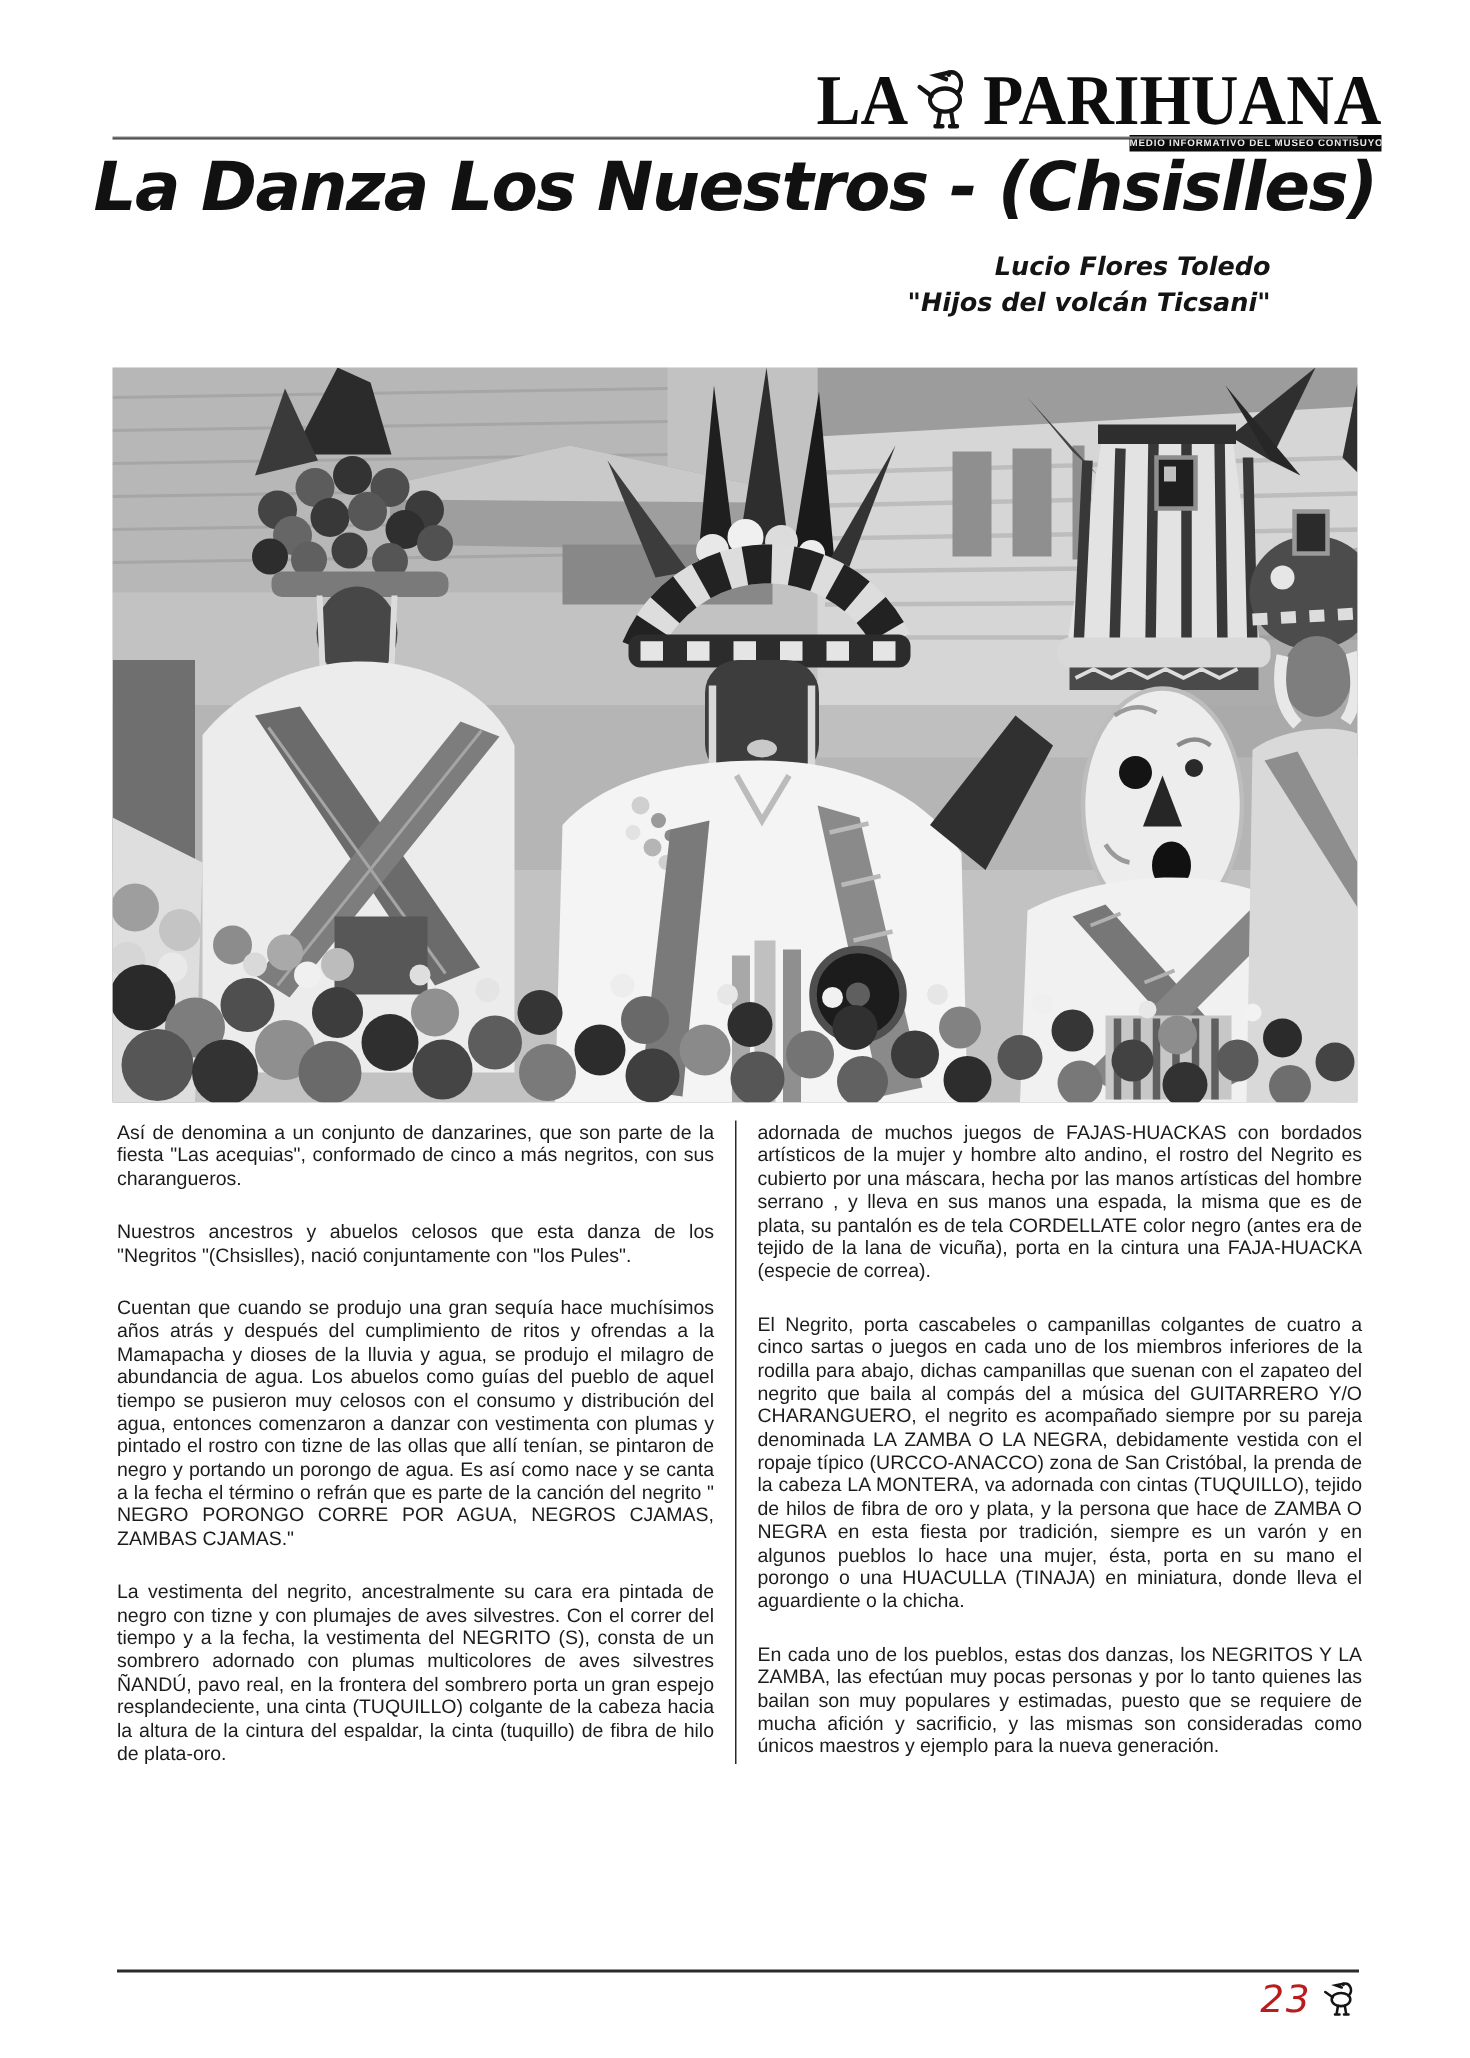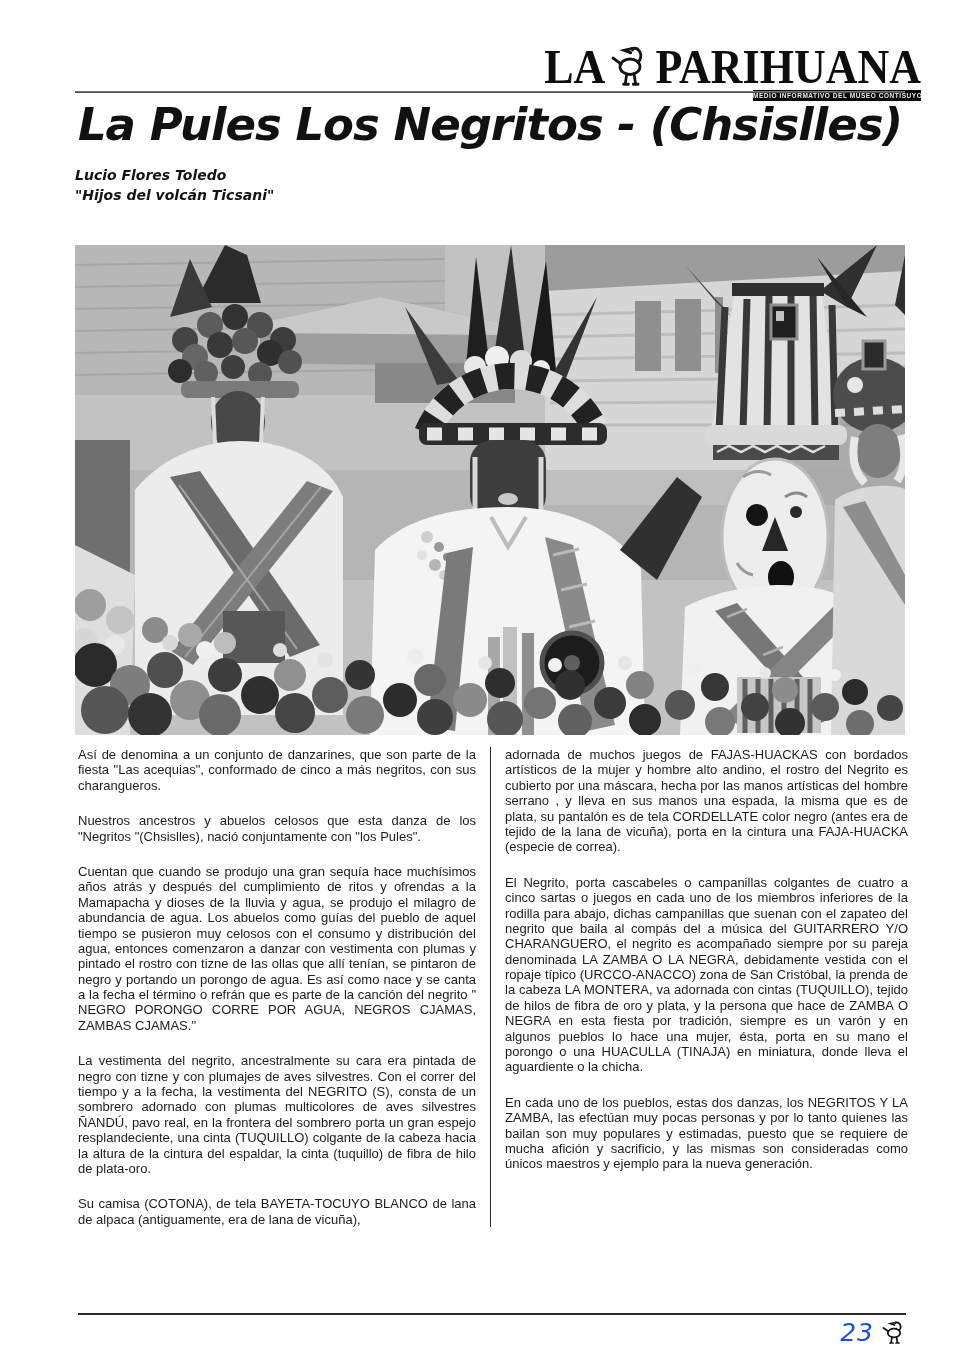--- a/index.html
+++ b/index.html
@@ -17,41 +17,41 @@
   .masthead-bird{width:40px;height:42px;margin-bottom:1px;}
   .masthead-bar{margin-top:3px;margin-left:auto;width:168px;background:#0a0a0a;color:#e8e8e8;
     font-size:6.5px;font-weight:bold;letter-spacing:.55px;text-align:center;padding:2px 0 2px 0;
     white-space:nowrap;overflow:hidden;}
   .top-rule{position:absolute;top:91px;left:75px;width:830px;height:2px;
     background:linear-gradient(#888,#3a3a3a);}
   
   .article-title{position:absolute;top:98px;left:55px;width:870px;margin:0;text-align:center;
     font-family:"DejaVu Sans",sans-serif;font-style:italic;font-weight:700;font-size:45px;
     letter-spacing:-1px;color:#111;}
-  .byline{position:absolute;top:166px;left:75px;width:772px;
-    font-family:"DejaVu Sans",sans-serif;font-style:italic;font-weight:700;font-size:14px;
+  .byline{position:absolute;top:166px;left:75px;width:772px;text-align:right;
+    font-family:"DejaVu Sans",sans-serif;font-style:italic;font-weight:700;font-size:17px;
     line-height:1.42;color:#141414;}
   
   .photo-wrap{position:absolute;top:245px;left:75px;width:830px;height:490px;overflow:hidden;
     background:#c2c2c2;}
   .photo-wrap svg{display:block;}
   
   .columns{position:absolute;top:747px;left:78px;width:830px;display:flex;align-items:stretch;}
   .col{box-sizing:border-box;font-size:13px;line-height:1.185;text-align:justify;
     color:#1c1c1c;}
   .col-left{width:412px;padding-right:14px;}
   .col-right{width:418px;padding-left:14px;border-left:1.5px solid #2a2a2a;}
   .col p{margin:0 0 20px 0;}
   .col p:last-child{margin-bottom:0;}
   
   .bottom-rule{position:absolute;top:1313px;left:78px;width:828px;height:2px;background:#2b2b2b;}
   .page-footer{position:absolute;top:1318px;left:78px;width:828px;display:flex;
     justify-content:flex-end;align-items:center;gap:8px;}
   .page-number{font-family:"DejaVu Sans",sans-serif;font-style:italic;font-size:25px;
-    color:#1d4ed8;letter-spacing:1px;}
+    color:#b91c1c;letter-spacing:1px;}
   .footer-bird{width:24px;height:26px;margin-top:-4px;}
 </style>
 </head>
 <body>
 
 <div class="page">
 
   <svg width="0" height="0" style="position:absolute">
     <defs>
       <symbol id="bird" viewBox="0 0 24 26">
@@ -73,21 +73,21 @@
       <span>LA</span>
       <svg class="masthead-bird" viewBox="0 0 24 26">
           <use href="#bird"></use>
         </svg>
       <span>PARIHUANA</span>
     </div>
     <div class="masthead-bar">MEDIO INFORMATIVO DEL MUSEO CONTISUYO</div>
   </div>
   <div class="top-rule"></div>
 
-  <h1 class="article-title">La Pules Los Negritos - (Chsislles)</h1>
+  <h1 class="article-title">La Danza Los Nuestros - (Chsislles)</h1>
   <div class="byline">
     <div>Lucio Flores Toledo</div>
     <div>"Hijos del volcán Ticsani"</div>
   </div>
 
   <figure class="photo-wrap" style="margin:0" role="img" aria-label="Fotografía en blanco y negro de danzantes de Los Negritos con sombreros adornados de plumas y pompones, máscara blanca, cotonas blancas y fajas tejidas">
     <svg viewBox="0 0 830 490" width="830" height="490">
 
       <rect x="0" y="0" width="830" height="490" fill="#c2c2c2"></rect>
       <g>
@@ -319,21 +319,20 @@
       </g>
     </svg>
   </figure>
 
   <div class="columns">
     <div class="col col-left">
         <p>Así de denomina a un conjunto de danzarines, que son parte de la fiesta "Las acequias", conformado de cinco a más negritos, con sus charangueros.</p>
         <p>Nuestros ancestros y abuelos  celosos que esta danza de los "Negritos "(Chsislles), nació conjuntamente con "los Pules".</p>
         <p>Cuentan que cuando se produjo una gran sequía  hace muchísimos años atrás y después del cumplimiento de ritos y ofrendas a la Mamapacha y dioses de la lluvia y agua, se produjo el milagro de abundancia de agua.  Los abuelos como guías del pueblo de aquel tiempo  se pusieron muy celosos con el consumo y distribución del agua, entonces comenzaron a danzar con vestimenta con plumas y pintado el rostro con tizne de las ollas que allí tenían, se pintaron de negro y portando un porongo de agua. Es así como nace y se canta a la fecha el término o refrán que es parte de la canción del negrito " NEGRO PORONGO CORRE POR AGUA, NEGROS CJAMAS, ZAMBAS CJAMAS."</p>
         <p>La vestimenta del negrito, ancestralmente su cara era pintada de negro con tizne y con plumajes de aves silvestres. Con el correr del tiempo y a la fecha, la vestimenta del NEGRITO (S), consta de un sombrero adornado con plumas multicolores de aves silvestres ÑANDÚ, pavo real, en la frontera del sombrero porta un gran espejo resplandeciente, una cinta (TUQUILLO) colgante de la cabeza hacia la altura de la cintura del espaldar, la cinta (tuquillo) de fibra de hilo de plata-oro.</p>
-        <p>Su camisa (COTONA), de tela BAYETA-TOCUYO BLANCO de lana de alpaca (antiguamente, era de lana de vicuña),</p>
       </div>
     <div class="col col-right">
         <p>adornada de muchos juegos de FAJAS-HUACKAS con bordados artísticos de la mujer y hombre alto andino, el rostro del Negrito es cubierto por una máscara, hecha por las manos artísticas del hombre serrano , y lleva en sus manos una espada, la misma que es de plata, su pantalón es de tela CORDELLATE color negro (antes era de tejido de la lana de vicuña), porta en la cintura una FAJA-HUACKA (especie de correa).</p>
         <p>El Negrito, porta cascabeles o campanillas colgantes de cuatro a cinco sartas o juegos en cada uno de los miembros inferiores de la rodilla para abajo, dichas  campanillas que suenan con el zapateo del negrito que baila al compás del a música del GUITARRERO Y/O CHARANGUERO, el negrito es acompañado siempre por su pareja denominada LA ZAMBA O LA NEGRA, debidamente vestida con el ropaje típico (URCCO-ANACCO) zona de San Cristóbal, la  prenda de la cabeza LA MONTERA, va adornada con cintas (TUQUILLO), tejido de hilos de fibra de oro y plata, y la persona que hace de ZAMBA O NEGRA en esta fiesta por tradición, siempre es un varón y en algunos pueblos lo hace una  mujer, ésta,  porta en su mano el porongo o una HUACULLA (TINAJA) en miniatura, donde lleva el aguardiente o  la chicha.</p>
         <p>En cada uno de los pueblos, estas dos danzas,  los NEGRITOS Y LA ZAMBA, las efectúan muy pocas personas y por lo tanto quienes las bailan son muy populares y estimadas, puesto que se requiere de mucha afición y sacrificio, y las mismas son consideradas como únicos maestros y ejemplo para la nueva generación.</p>
       </div>
   </div>
 
   <div class="bottom-rule"></div>
   <div class="page-footer">

